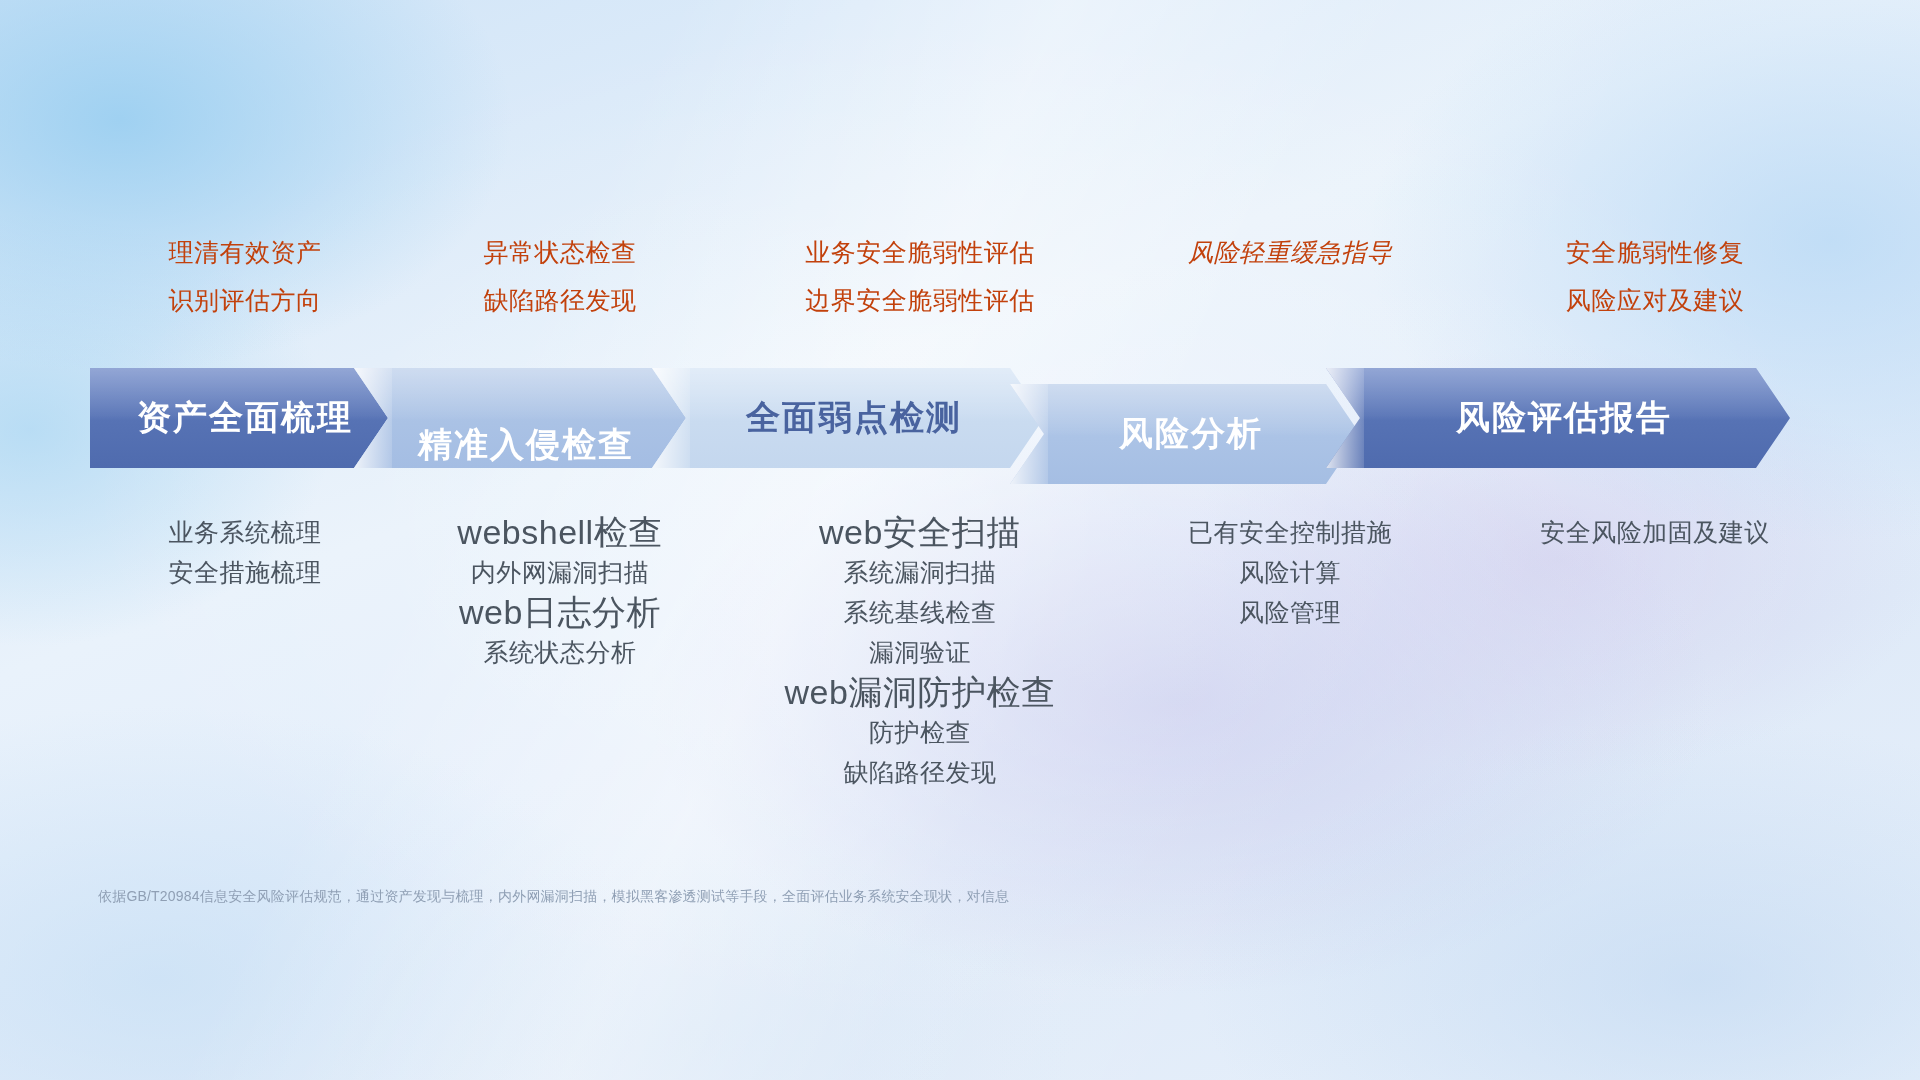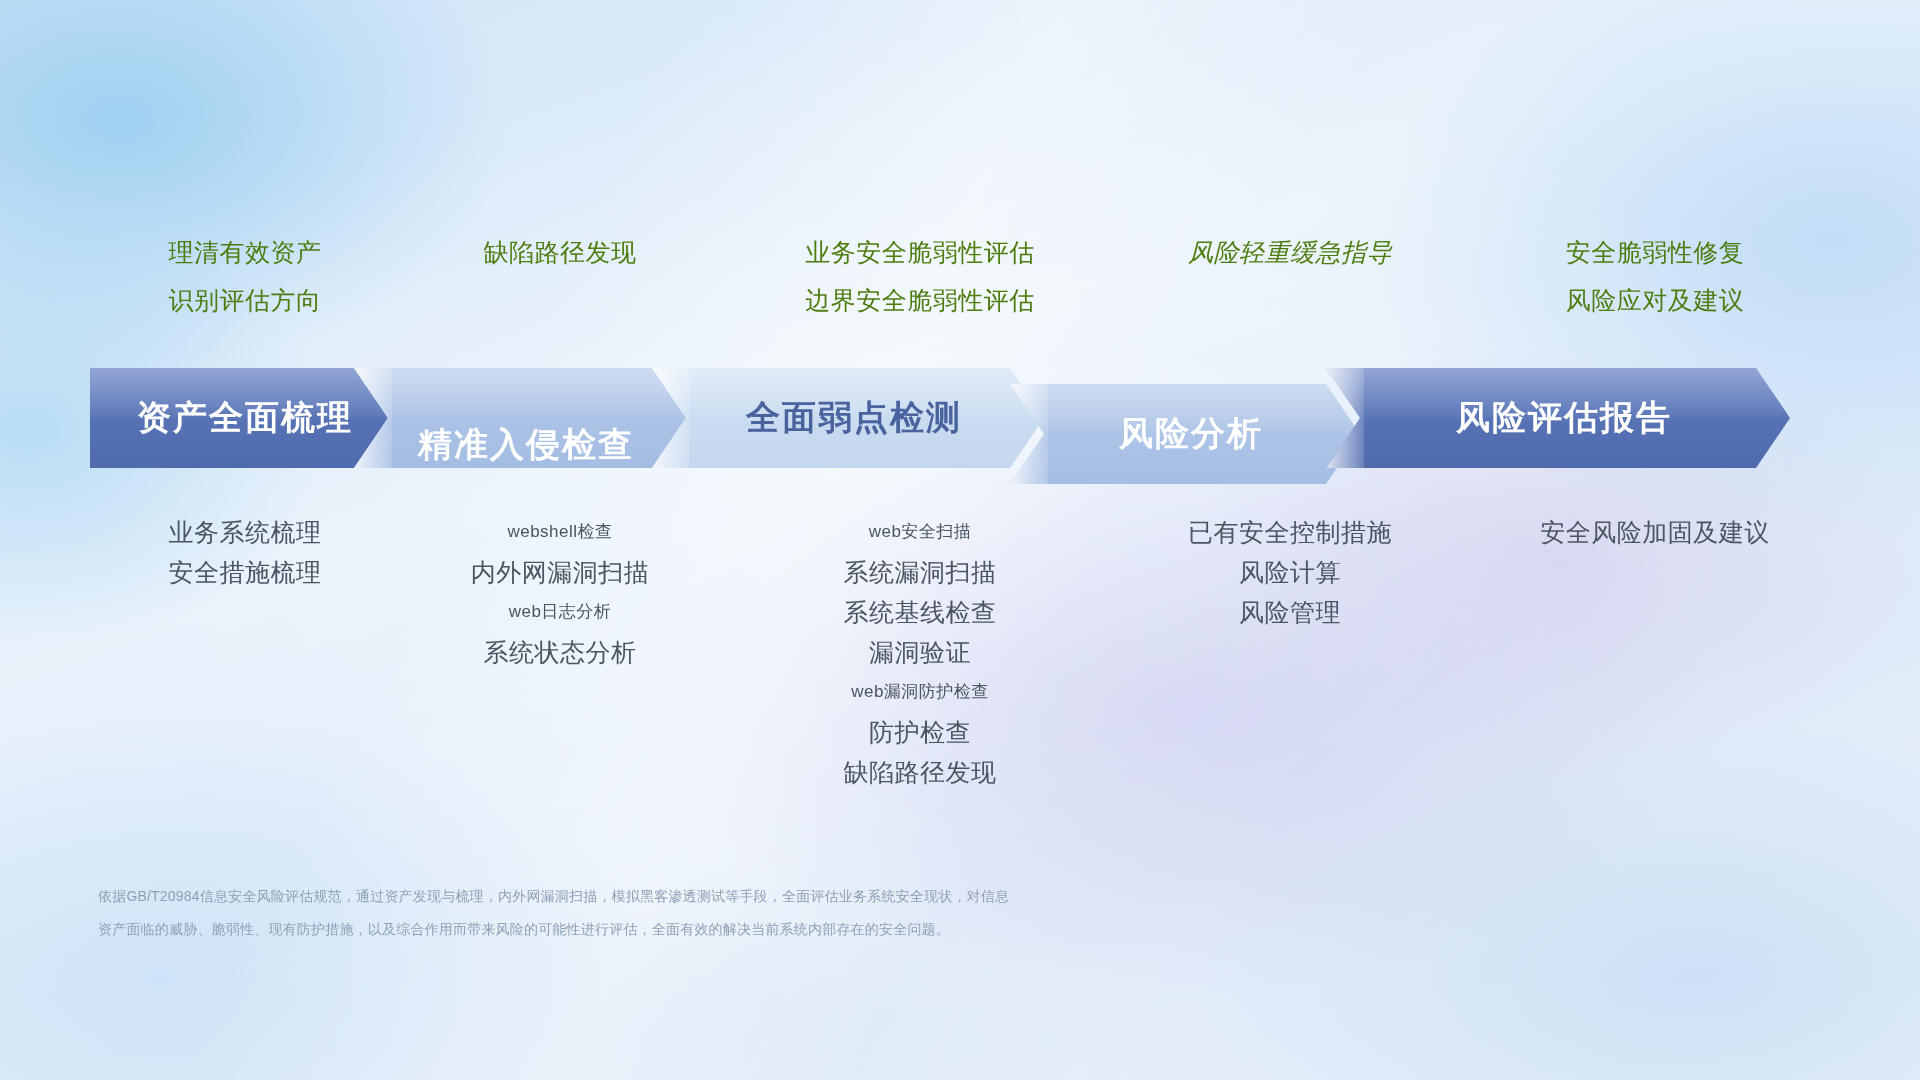--- a/index.html
+++ b/index.html
@@ -77,21 +77,21 @@
   
   .top-row {
     position: absolute;
     left: 95px; top: 228px;
     width: 1750px;
     display: flex;
   }
   .col { position: relative; }
   .col-top {
     text-align: center;
-    color: #4d7c0f;
+    color: #c2410c;
     font-size: 25px;
     line-height: 48px;
     letter-spacing: 0.5px;
     white-space: nowrap;
   }
   .col-top .ln { display: block; }
 
   
   .band {
     position: absolute;
@@ -152,21 +152,21 @@
   }
   .col-bot {
     text-align: center;
     color: #4b5560;
     font-size: 25px;
     line-height: 40px;
     letter-spacing: 0.5px;
     white-space: nowrap;
   }
   .col-bot .ln { display: block; }
-  .col-bot .ln.big { font-size: 17px; }
+  .col-bot .ln.big { font-size: 34px; }
 
   
   .footer {
     position: absolute;
     left: 98px; top: 880px;
     width: 1520px;
     color: #8f9fb4;
     font-size: 14px;
     line-height: 33px;
     letter-spacing: 0.2px;
@@ -190,20 +190,21 @@
 
     <div class="top-row">
       <div class="col" style="width:300px;">
         <div class="col-top">
           <span class="ln">理清有效资产</span>
           <span class="ln">识别评估方向</span>
         </div>
       </div>
       <div class="col" style="width:330px;">
         <div class="col-top">
+          <span class="ln">异常状态检查</span>
           <span class="ln">缺陷路径发现</span>
         </div>
       </div>
       <div class="col" style="width:390px;">
         <div class="col-top">
           <span class="ln">业务安全脆弱性评估</span>
           <span class="ln">边界安全脆弱性评估</span>
         </div>
       </div>
       <div class="col" style="width:350px;font-style:italic;">
@@ -293,17 +294,16 @@
       <div class="col" style="width:380px;">
         <div class="col-bot">
           <span class="ln">安全风险加固及建议</span>
         </div>
       </div>
 
     </div>
 
     <div class="footer">
       <span class="ln">依据GB/T20984信息安全风险评估规范，通过资产发现与梳理，内外网漏洞扫描，模拟黑客渗透测试等手段，全面评估业务系统安全现状，对信息</span>
-      <span class="ln">资产面临的威胁、脆弱性、现有防护措施，以及综合作用而带来风险的可能性进行评估，全面有效的解决当前系统内部存在的安全问题。</span>
     </div>
 
   </div>
 </div>
 
 </body></html>

